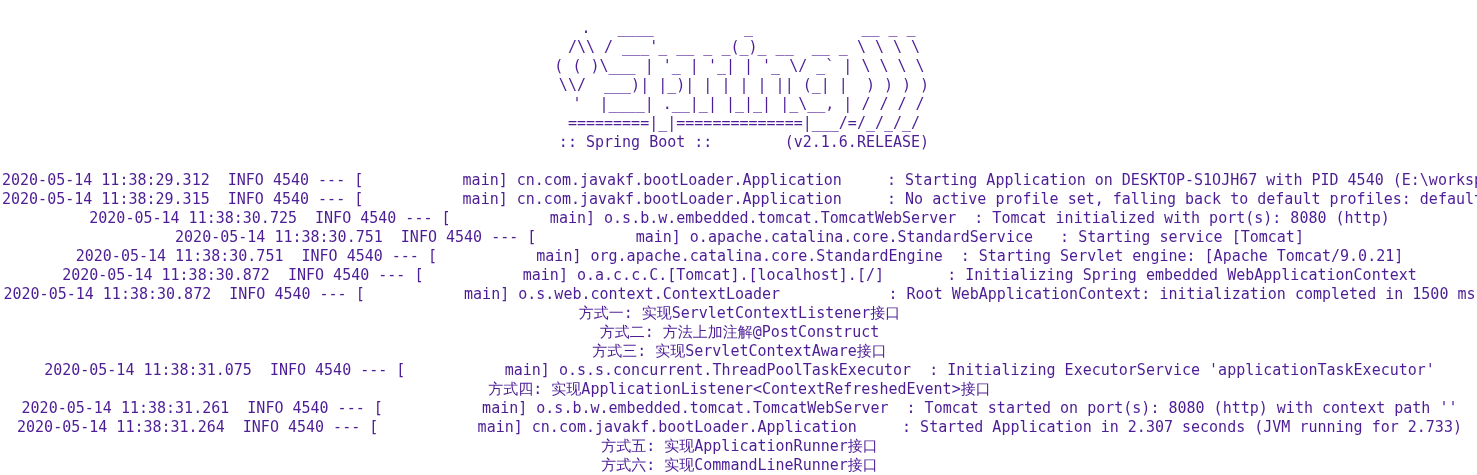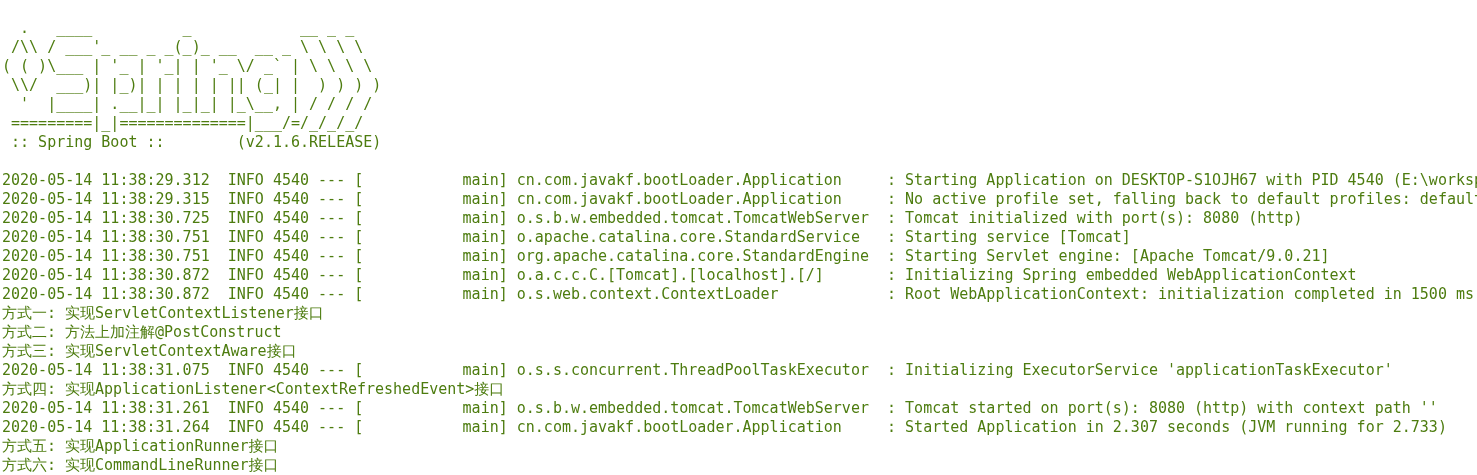--- a/index.html
+++ b/index.html
@@ -13,22 +13,23 @@
     height: 475px;
     overflow: hidden;
     background: #ffffff;
   }
   .console {
     margin: 0;
     padding: 0 0 0 2px;
     font-family: "DejaVu Sans Mono", "Liberation Mono", monospace;
     font-size: 15px;
     line-height: 19px;
-    color: #4d7c0f;
+    color: #4c1d95;
     white-space: pre;
+    text-align: center;
   }
   .line {
     height: 19px;
     white-space: pre;
     overflow: hidden;
   }
 </style>
 </head>
 <body>
 

